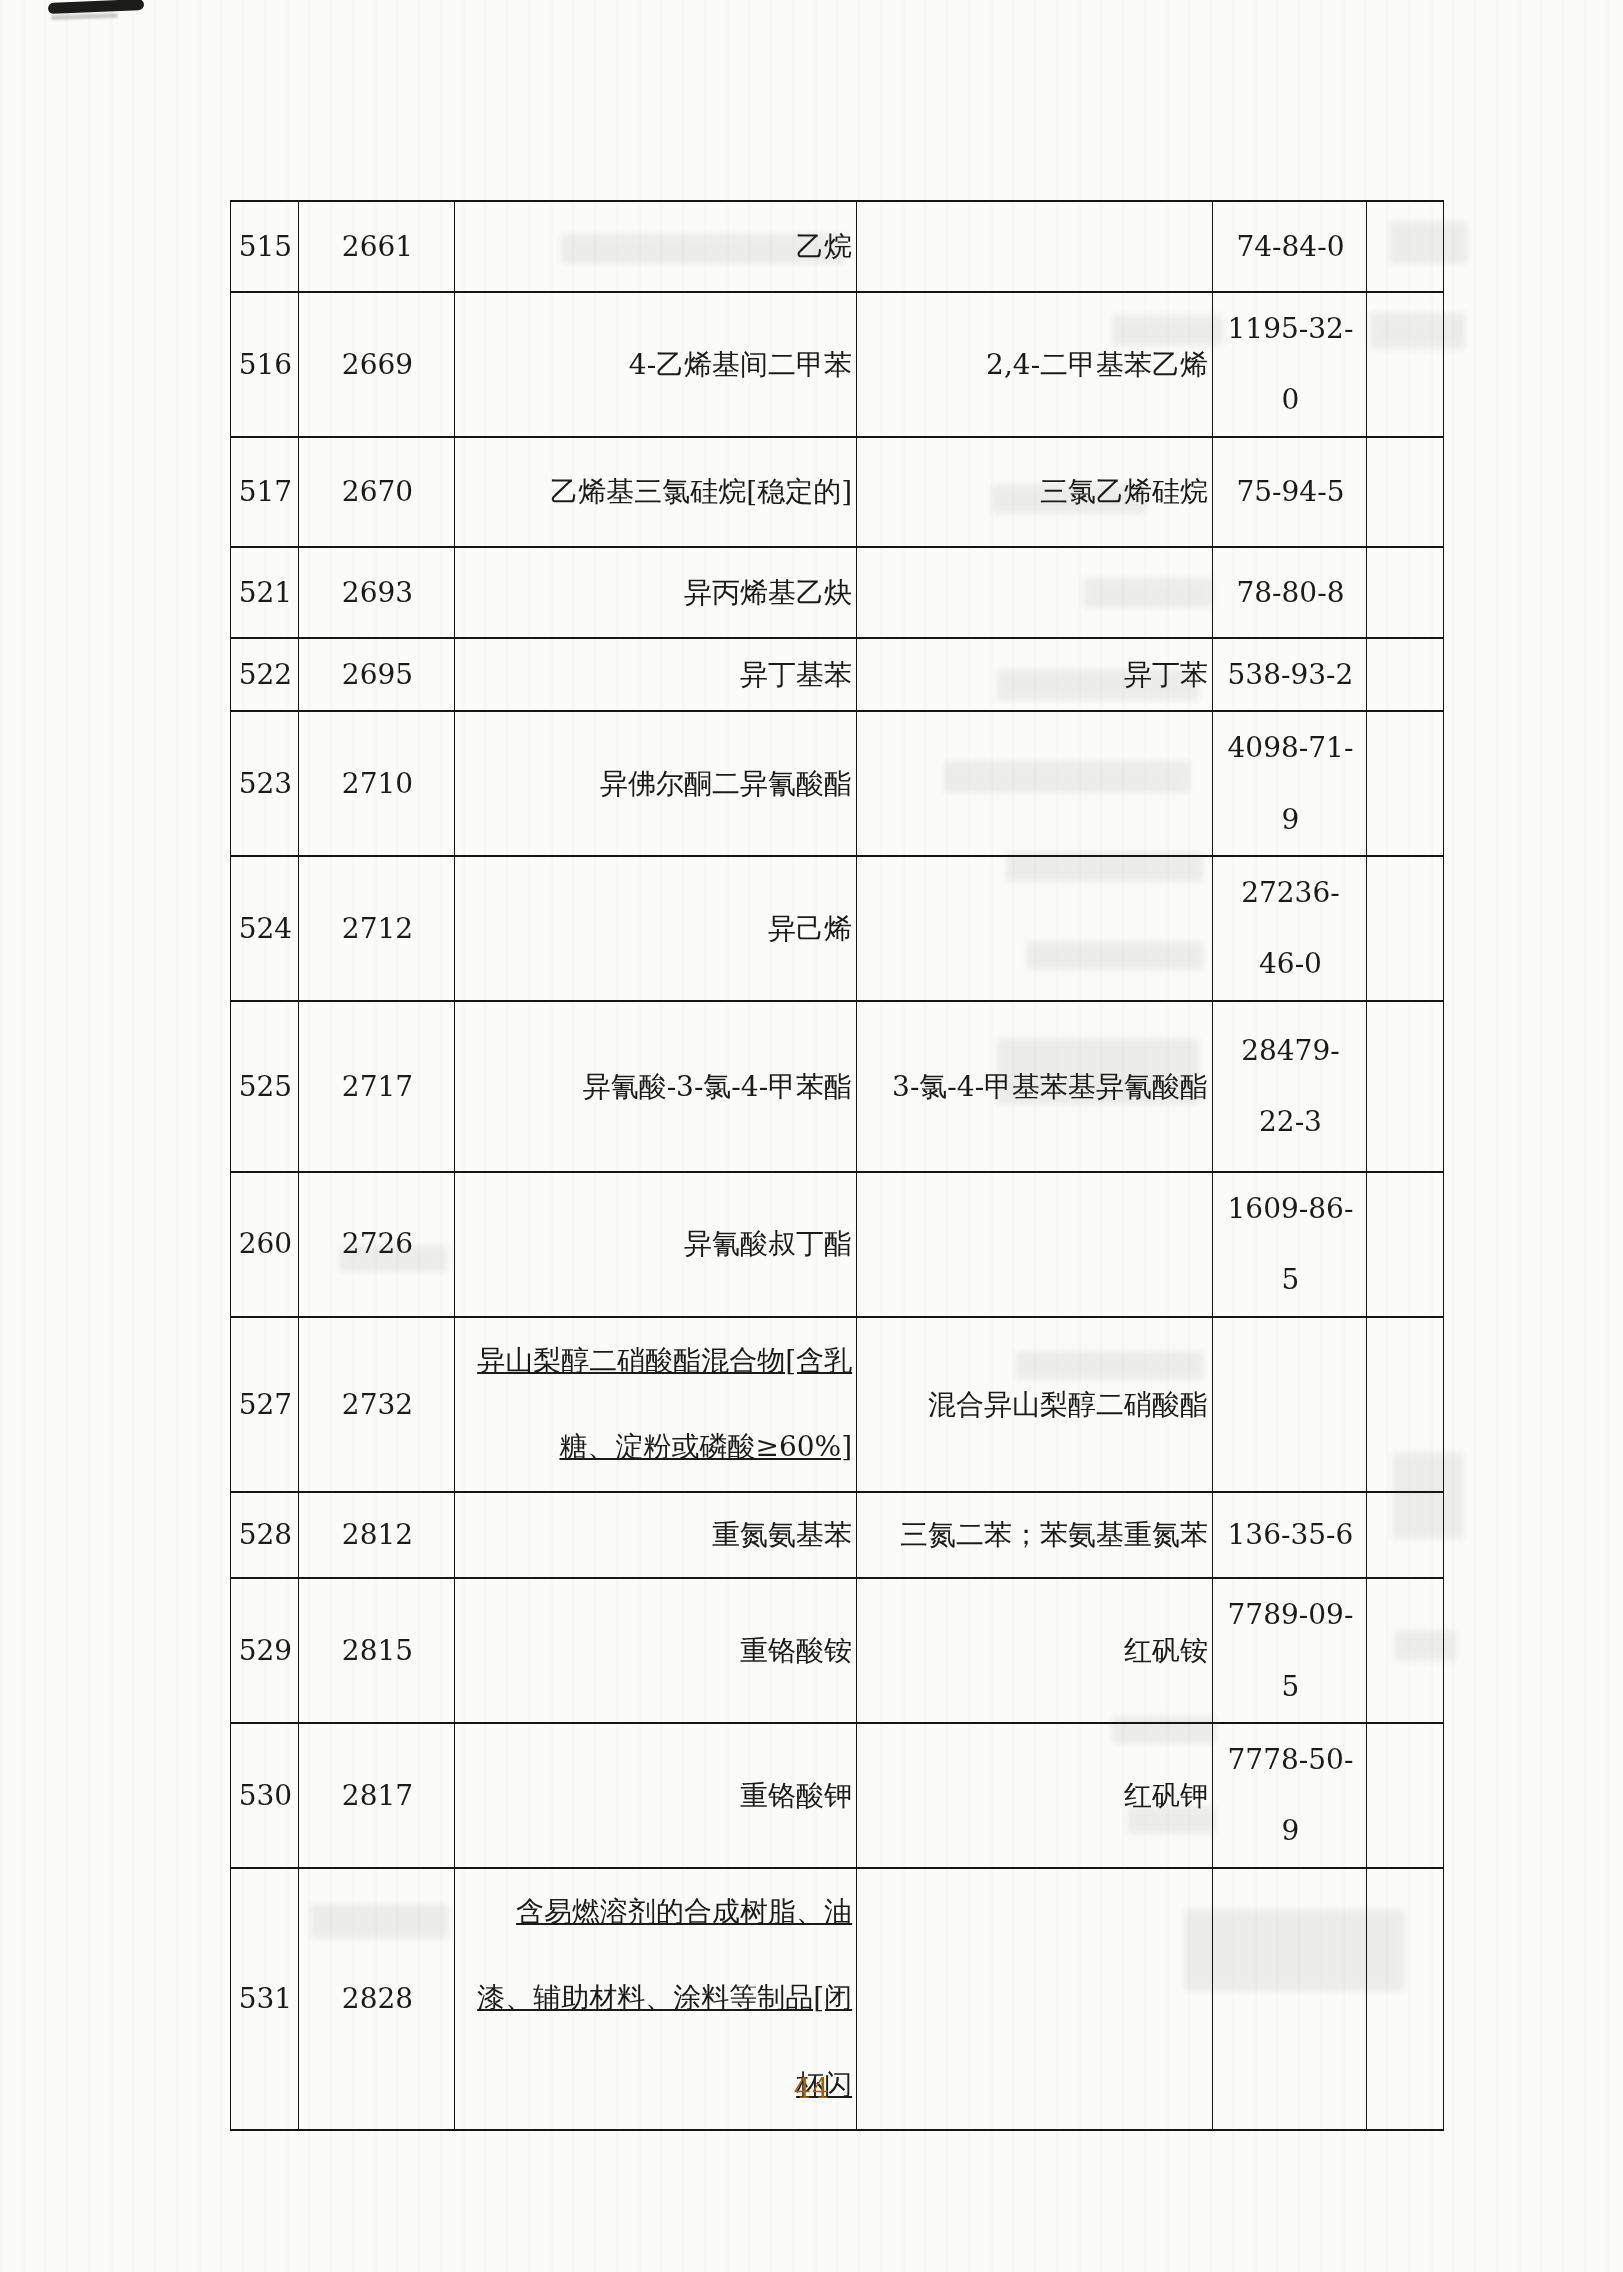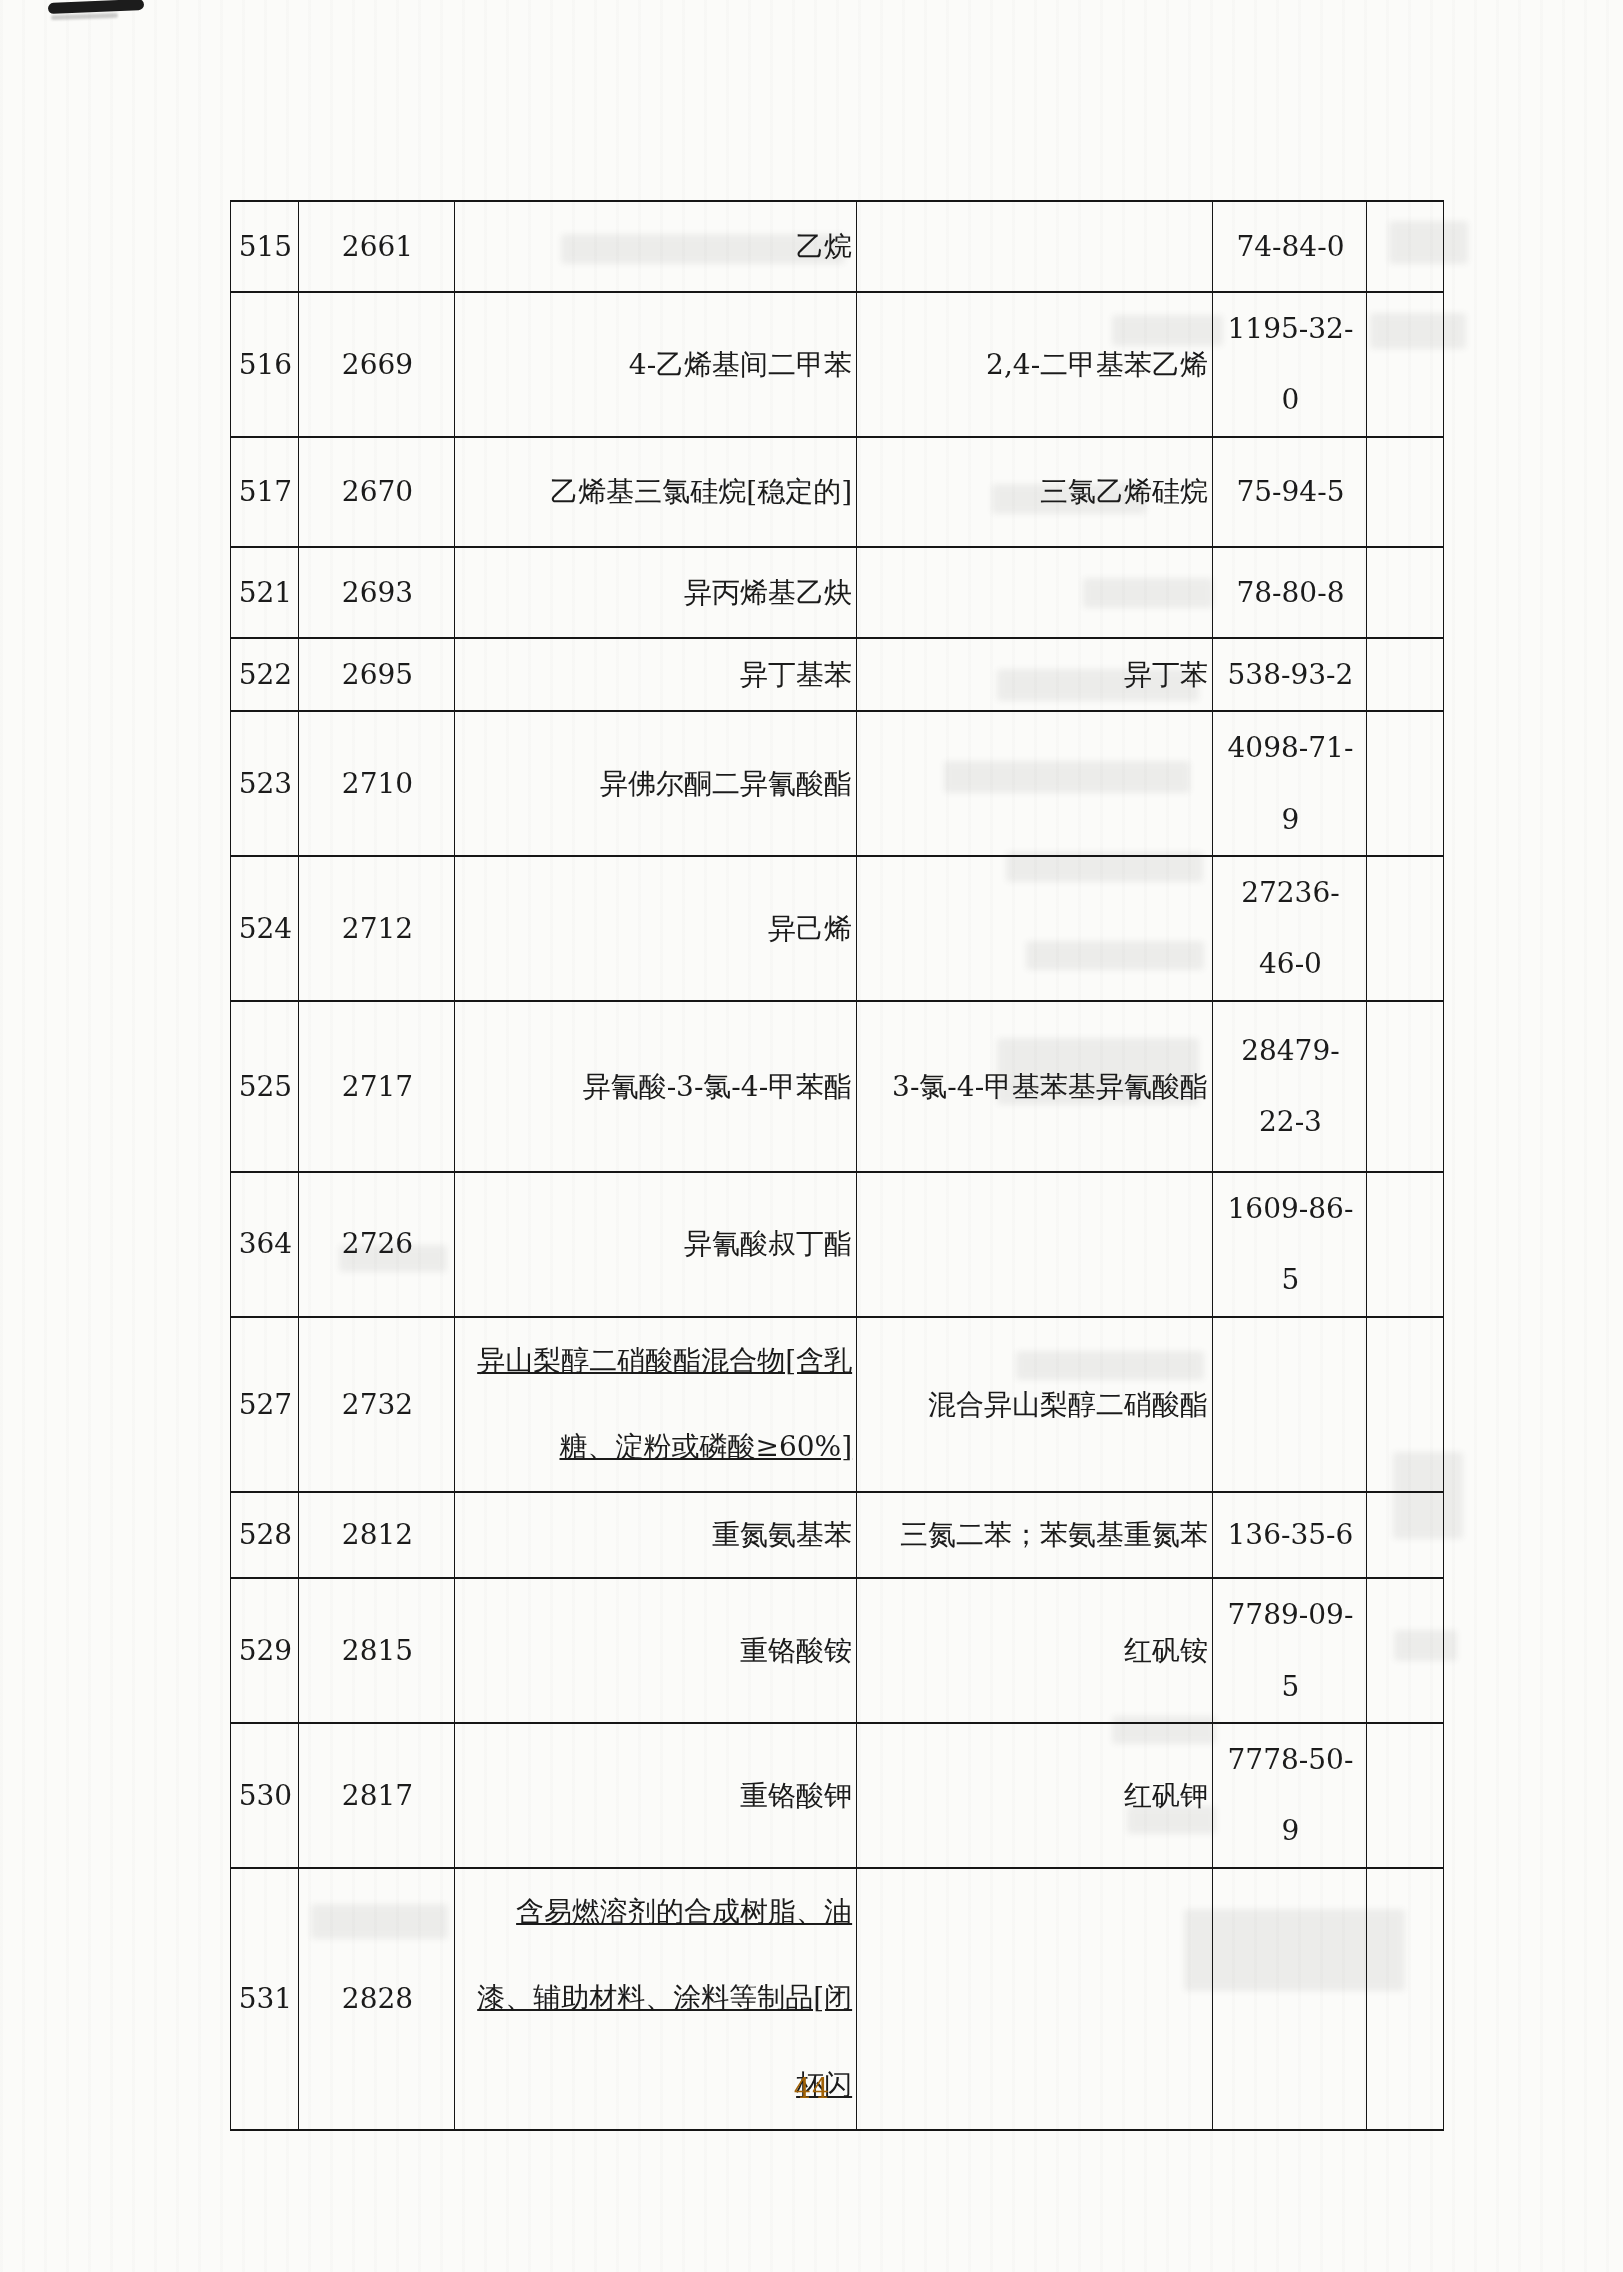--- a/index.html
+++ b/index.html
@@ -160,21 +160,21 @@
       </tr>
       <tr style="height:171px">
         <td class="c-seq">525</td>
         <td class="c-code">2717</td>
         <td class="c-name">异氰酸-3-氯-4-甲苯酯</td>
         <td class="c-alias">3-氯-4-甲基苯基异氰酸酯</td>
         <td class="c-cas">28479-22-3</td>
         <td class="c-notes"></td>
       </tr>
       <tr style="height:104px">
-        <td class="c-seq">364</td>
+        <td class="c-seq">260</td>
         <td class="c-code">2726</td>
         <td class="c-name">异氰酸叔丁酯</td>
         <td class="c-alias"></td>
         <td class="c-cas">1609-86-5</td>
         <td class="c-notes"></td>
       </tr>
       <tr class="tall-name" style="height:173px">
         <td class="c-seq">527</td>
         <td class="c-code">2732</td>
         <td class="c-name">异山梨醇二硝酸酯混合物[含乳糖、淀粉或磷酸≥60%]</td>

